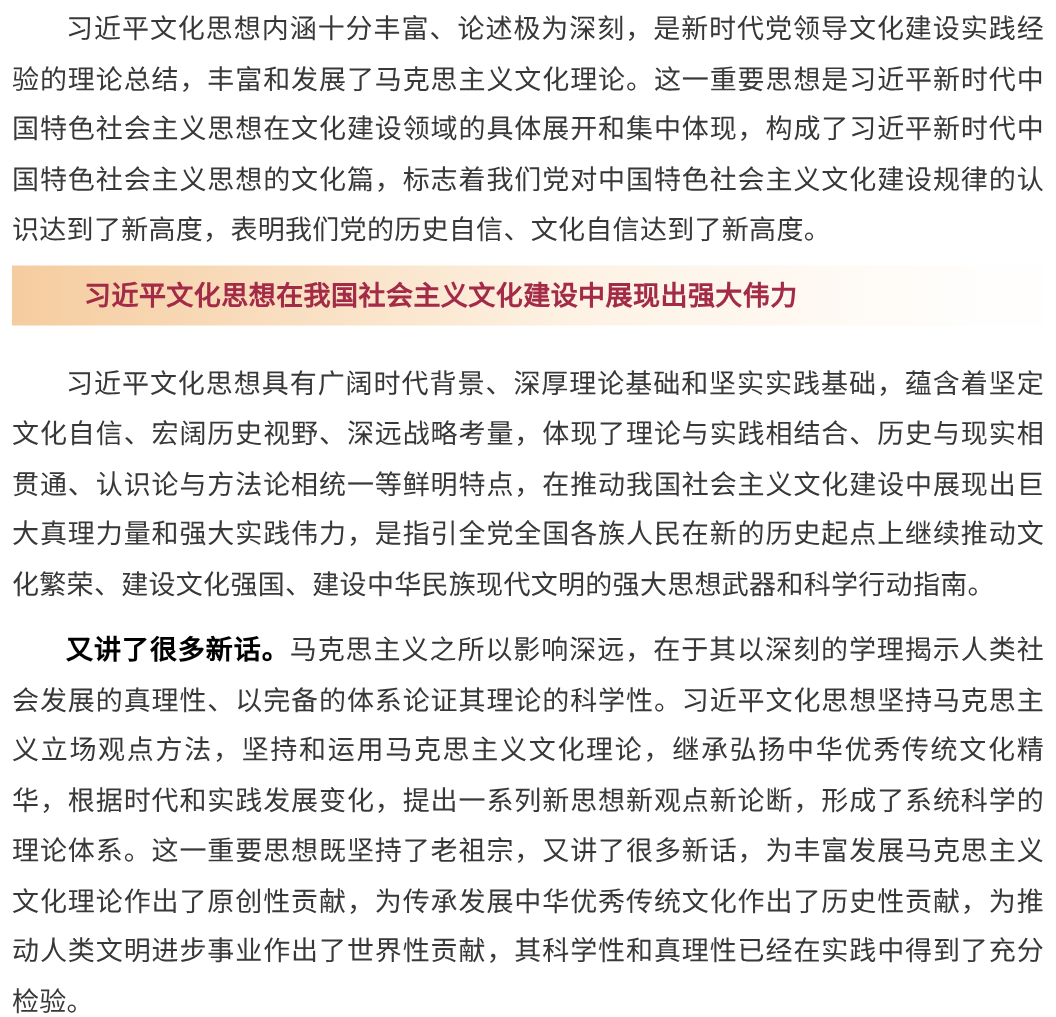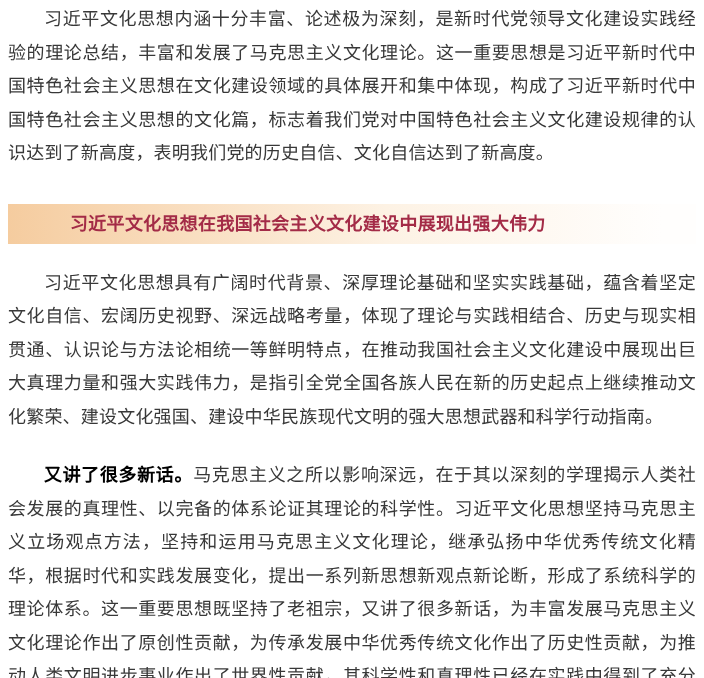--- a/index.html
+++ b/index.html
@@ -20,28 +20,28 @@
   }
   p.para {
     margin: 0;
     font-size: 18px;
     line-height: 33.5px;
     letter-spacing: 0.2px;
     color: var(--body-text, #383838);
     text-align: justify;
     text-indent: 2em;
   }
-  p.para-1 { margin-bottom: 33px; }
-  p.para-2 { margin-bottom: 25px; }
+  p.para-1 { margin-bottom: 6px; }
+  p.para-2 { margin-bottom: 10px; }
   p.para-3 { margin-bottom: 0; }
   .section-header {
     height: 40px;
     line-height: 40px;
     margin: 0 0 23px 0;
-    padding-left: 62px;
+    padding-left: 48px;
     box-sizing: border-box;
     background: linear-gradient(90deg,
       var(--header-bg-start, #f5cc9f) 0%,
       var(--header-bg-mid, #fdf2e4) 55%,
       var(--header-bg-end, #fffefd) 95%);
     white-space: nowrap;
     overflow: hidden;
   }
   .section-header .header-text {
     font-size: 18px;

